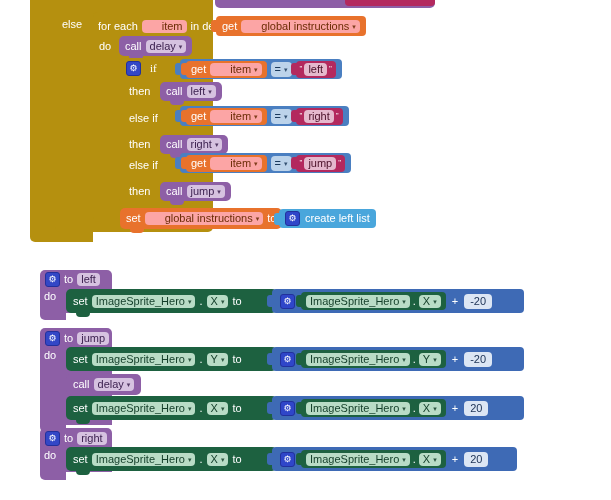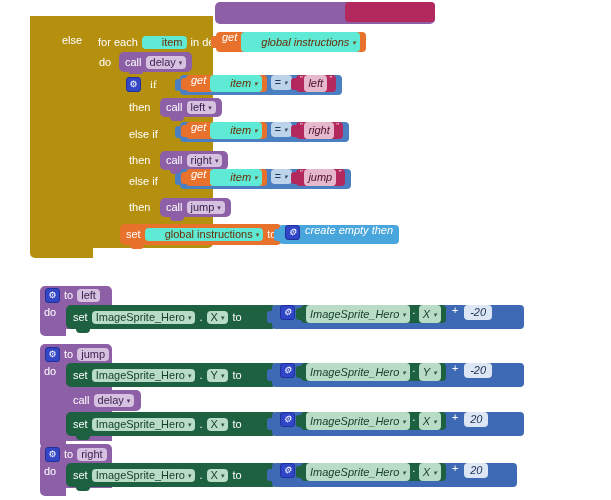--- a/index.html
+++ b/index.html
@@ -6,21 +6,21 @@
   html,body{margin:0;padding:0;}
   body{
     width:611px;height:500px;
     background:#ffffff;
     font-family:"Liberation Sans", sans-serif;
     font-size:11px;
     color:#ffffff;
     overflow:hidden;
     position:relative;
   }
-  .canvas{position:absolute;left:0;top:16px;width:611px;height:400px;}
+  .canvas{position:absolute;left:0;top:0;width:611px;height:400px;}
 
   
   .blk{position:absolute;box-sizing:border-box;}
   .lbl{white-space:nowrap;line-height:1;}
 
   
   .field{
     display:inline-flex;align-items:center;gap:3px;
     border-radius:4px;padding:1px 4px;
     line-height:1;white-space:nowrap;
@@ -37,21 +37,21 @@
   }
   .gear.lightblue{background:#2f46c9;border-color:#22309c;}
 
   
   .ctl       {background:#b5900f;}
   .logic     {background:#4a7fc1;}          
   .logic-l   {background:#bcd3ea;color:#1b3a5c;}
   .text      {background:#b3295e;}          
   .text-l    {background:#e5b8cd;color:#4a1028;}
   .var       {background:#e8722c;}          
-  .var-l     {background:#5eead4;color:#6b2c06;padding-left:20px;}
+  .var-l     {background:#fca5a5;color:#6b2c06;padding-left:20px;}
   .proc      {background:#8d5fa6;}          
   .proc-l    {background:#d6c2e0;color:#3d2250;}
   .comp      {background:#1d6140;}          
   .comp-l    {background:#b9dcc6;color:#123d28;}
   .math      {background:#3e6ab5;}          
   .math-l    {background:#dce6f4;color:#1b3154;}
   .list      {background:#49a6dc;}          
 
   
   .plug{
@@ -63,22 +63,22 @@
   .plug.text{background:#b3295e;}
   .plug.math{background:#3e6ab5;}
   .plug.comp{background:#1d6140;}
   .plug.list{background:#49a6dc;}
 
   
   .row{position:absolute;display:flex;align-items:center;}
 
   
   .vblk{
-    position:absolute;display:flex;gap:4px;
-    border-radius:4px;height:20px;padding:0 6px;box-sizing:border-box;font-style:italic;
+    position:absolute;display:flex;align-items:center;gap:4px;
+    border-radius:4px;height:20px;padding:0 6px;box-sizing:border-box;
   }
 
   
   .sblk{
     position:absolute;display:flex;align-items:center;gap:4px;
     border-radius:5px;box-sizing:border-box;
   }
   
   .bump{
     position:absolute;bottom:-4px;left:10px;width:14px;height:5px;
@@ -252,21 +252,21 @@
     <span class="field var-l">
       <span>global instructions</span>
       <span class="caret">▾</span>
     </span>
     <span class="lbl">to</span>
     <span class="bump var"></span>
   </div>
   <div class="vblk list" style="left:279px;top:209px;height:19px;gap:5px;">
     <span class="plug list"></span>
     <span class="gear lightblue">⚙</span>
-    <span class="lbl">create empty then</span>
+    <span class="lbl">create left list</span>
   </div>
 
   <div class="blk proc" style="left:40px;top:270px;width:72px;height:50px;border-radius:5px;"></div>
   <div class="blk" style="left:66px;top:313px;width:200px;height:10px;background:#ffffff;"></div>
   <div class="row" style="left:45px;top:272px;height:14px;">
     <span class="gear">⚙</span>
     <span class="lbl" style="margin:0 4px;">to</span>
     <span class="field proc-l">
       <span>left</span>
     </span>

